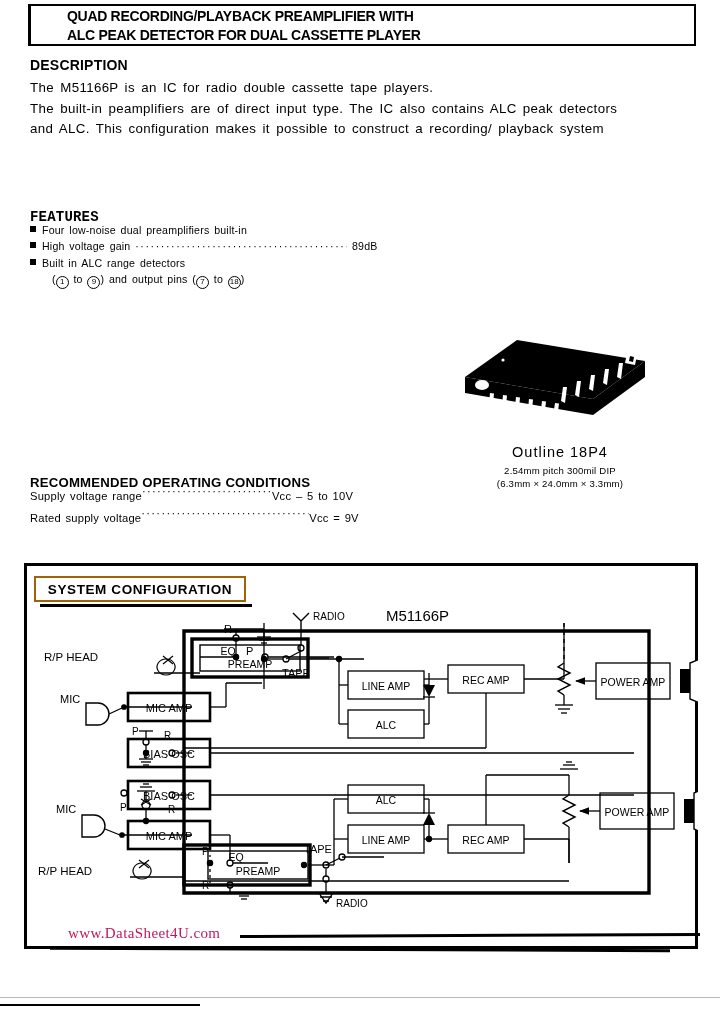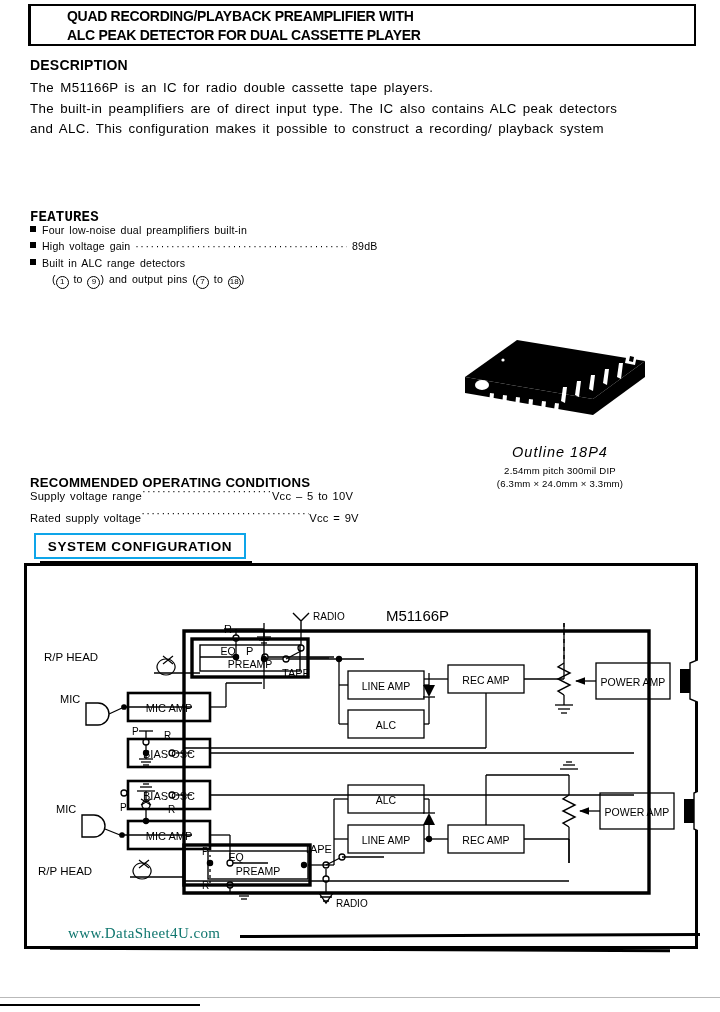--- a/index.html
+++ b/index.html
@@ -33,44 +33,44 @@
   .feat .dots{display:inline-block;overflow:hidden;white-space:nowrap;
               vertical-align:bottom;letter-spacing:1.6px;}
   .feat-sub{padding-left:22px;white-space:nowrap;}
   .circn{display:inline-block;border:1px solid #000;border-radius:50%;
          width:11px;height:11px;line-height:10px;text-align:center;font-size:8px;
          vertical-align:-1px;}
 
   
   .pkg{position:absolute;left:455px;top:335px;width:200px;height:100px;}
   .pkg-cap{position:absolute;left:430px;top:444px;width:260px;text-align:center;
-           font-size:14.5px;letter-spacing:1px;font-style:italic;}
+           font-size:14.5px;letter-spacing:1px;}
   .pkg-sub{position:absolute;left:430px;top:465px;width:260px;text-align:center;
            font-size:9.6px;line-height:12.5px;letter-spacing:0.2px;}
 
   
   .roc{position:absolute;left:30px;top:483px;width:340px;
        font-size:11.2px;line-height:17px;letter-spacing:0.2px;word-spacing:1.4px;}
   .roc .row{position:relative;white-space:nowrap;}
   .roc .dots{display:inline-block;overflow:hidden;white-space:nowrap;letter-spacing:1.3px;}
 
   
   .sysbox{position:absolute;left:24px;top:563px;width:674px;height:386px;
           border:3px solid #000;box-sizing:border-box;}
-  .sysbox-label{position:absolute;left:34px;top:533px;width:212px;height:26px;
-                border:2px solid #0ea5e9;background:#fff;box-sizing:border-box;
+  .sysbox-label{position:absolute;left:34px;top:576px;width:212px;height:26px;
+                border:2px solid #a16207;background:#fff;box-sizing:border-box;
                 font-weight:bold;font-size:13.5px;letter-spacing:0.6px;
                 display:flex;align-items:center;justify-content:center;}
   .sysbox-label::after{content:"";position:absolute;left:4px;top:26px;width:212px;height:3px;background:#000;}
 
   
   .diagram{position:absolute;left:24px;top:563px;width:674px;height:386px;}
 
   .watermark{position:absolute;left:68px;top:925px;font-size:15px;
-             color:#0f766e;font-family:"Liberation Serif",serif;letter-spacing:0.4px;}
+             color:#be185d;font-family:"Liberation Serif",serif;letter-spacing:0.4px;}
 
   
   .art{position:absolute;background:#000;}
   .bottom-rule{position:absolute;left:0;top:997px;width:720px;height:1px;background:#b9b9b9;}
   .bottom-rule2{position:absolute;left:0;top:1004px;width:200px;height:2px;background:#000;}
 </style>
 </head>
 <body>
 
 <div class="page">

